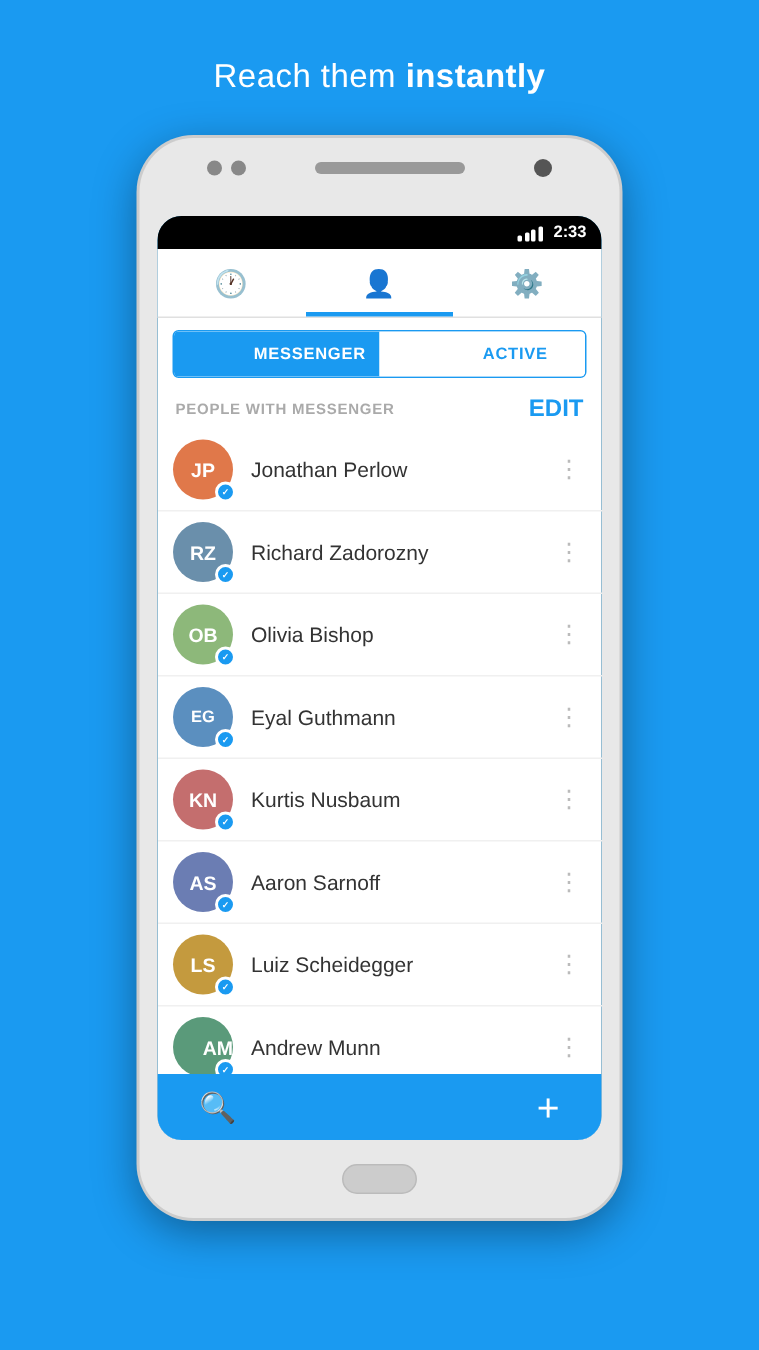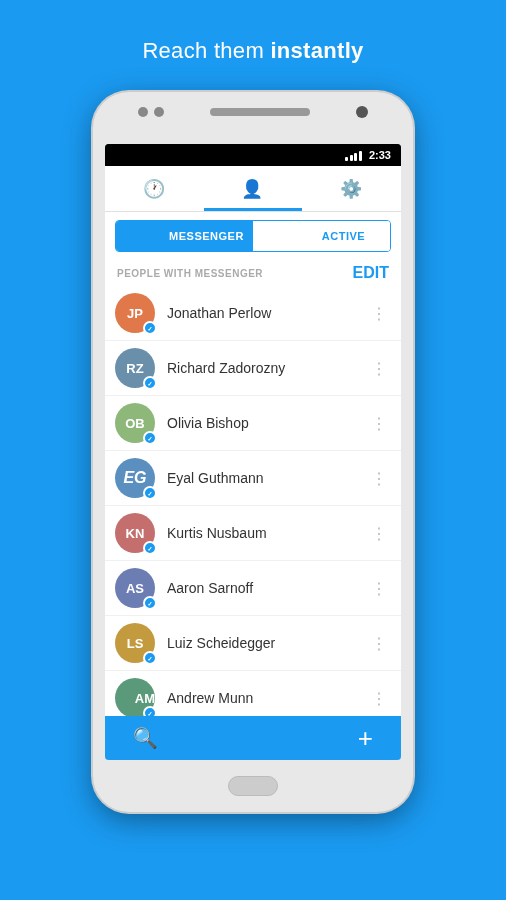--- a/index.html
+++ b/index.html
@@ -86,21 +86,21 @@
     }
 
     
     .phone-screen {
       position: absolute;
       top: 52px;
       left: 12px;
       right: 12px;
       bottom: 52px;
       background: #0369a1;
-      border-radius: 4px;
+      border-radius: 16px;
       overflow: hidden;
     }
 
     
     .status-bar {
       background: #000;
       height: 22px;
       display: flex;
       align-items: center;
       justify-content: flex-end;
@@ -437,21 +437,21 @@
         <div class="messenger-badge">
           <span class="messenger-badge-icon">✓</span>
         </div>
       </div>
       <span class="contact-name">Olivia Bishop</span>
       <span class="contact-more">⋮</span>
     </div>
           <div class="contact-item">
       <div class="avatar-wrap">
         <div class="avatar-circle" style="background:#5b8fbf;">
-          <span style="font-size:16px;font-style:italic;">EG</span>
+          <span style="font-size:11px;">EG</span>
         </div>
         <div class="messenger-badge">
           <span class="messenger-badge-icon">✓</span>
         </div>
       </div>
       <span class="contact-name">Eyal Guthmann</span>
       <span class="contact-more">⋮</span>
     </div>
           <div class="contact-item">
       <div class="avatar-wrap">

